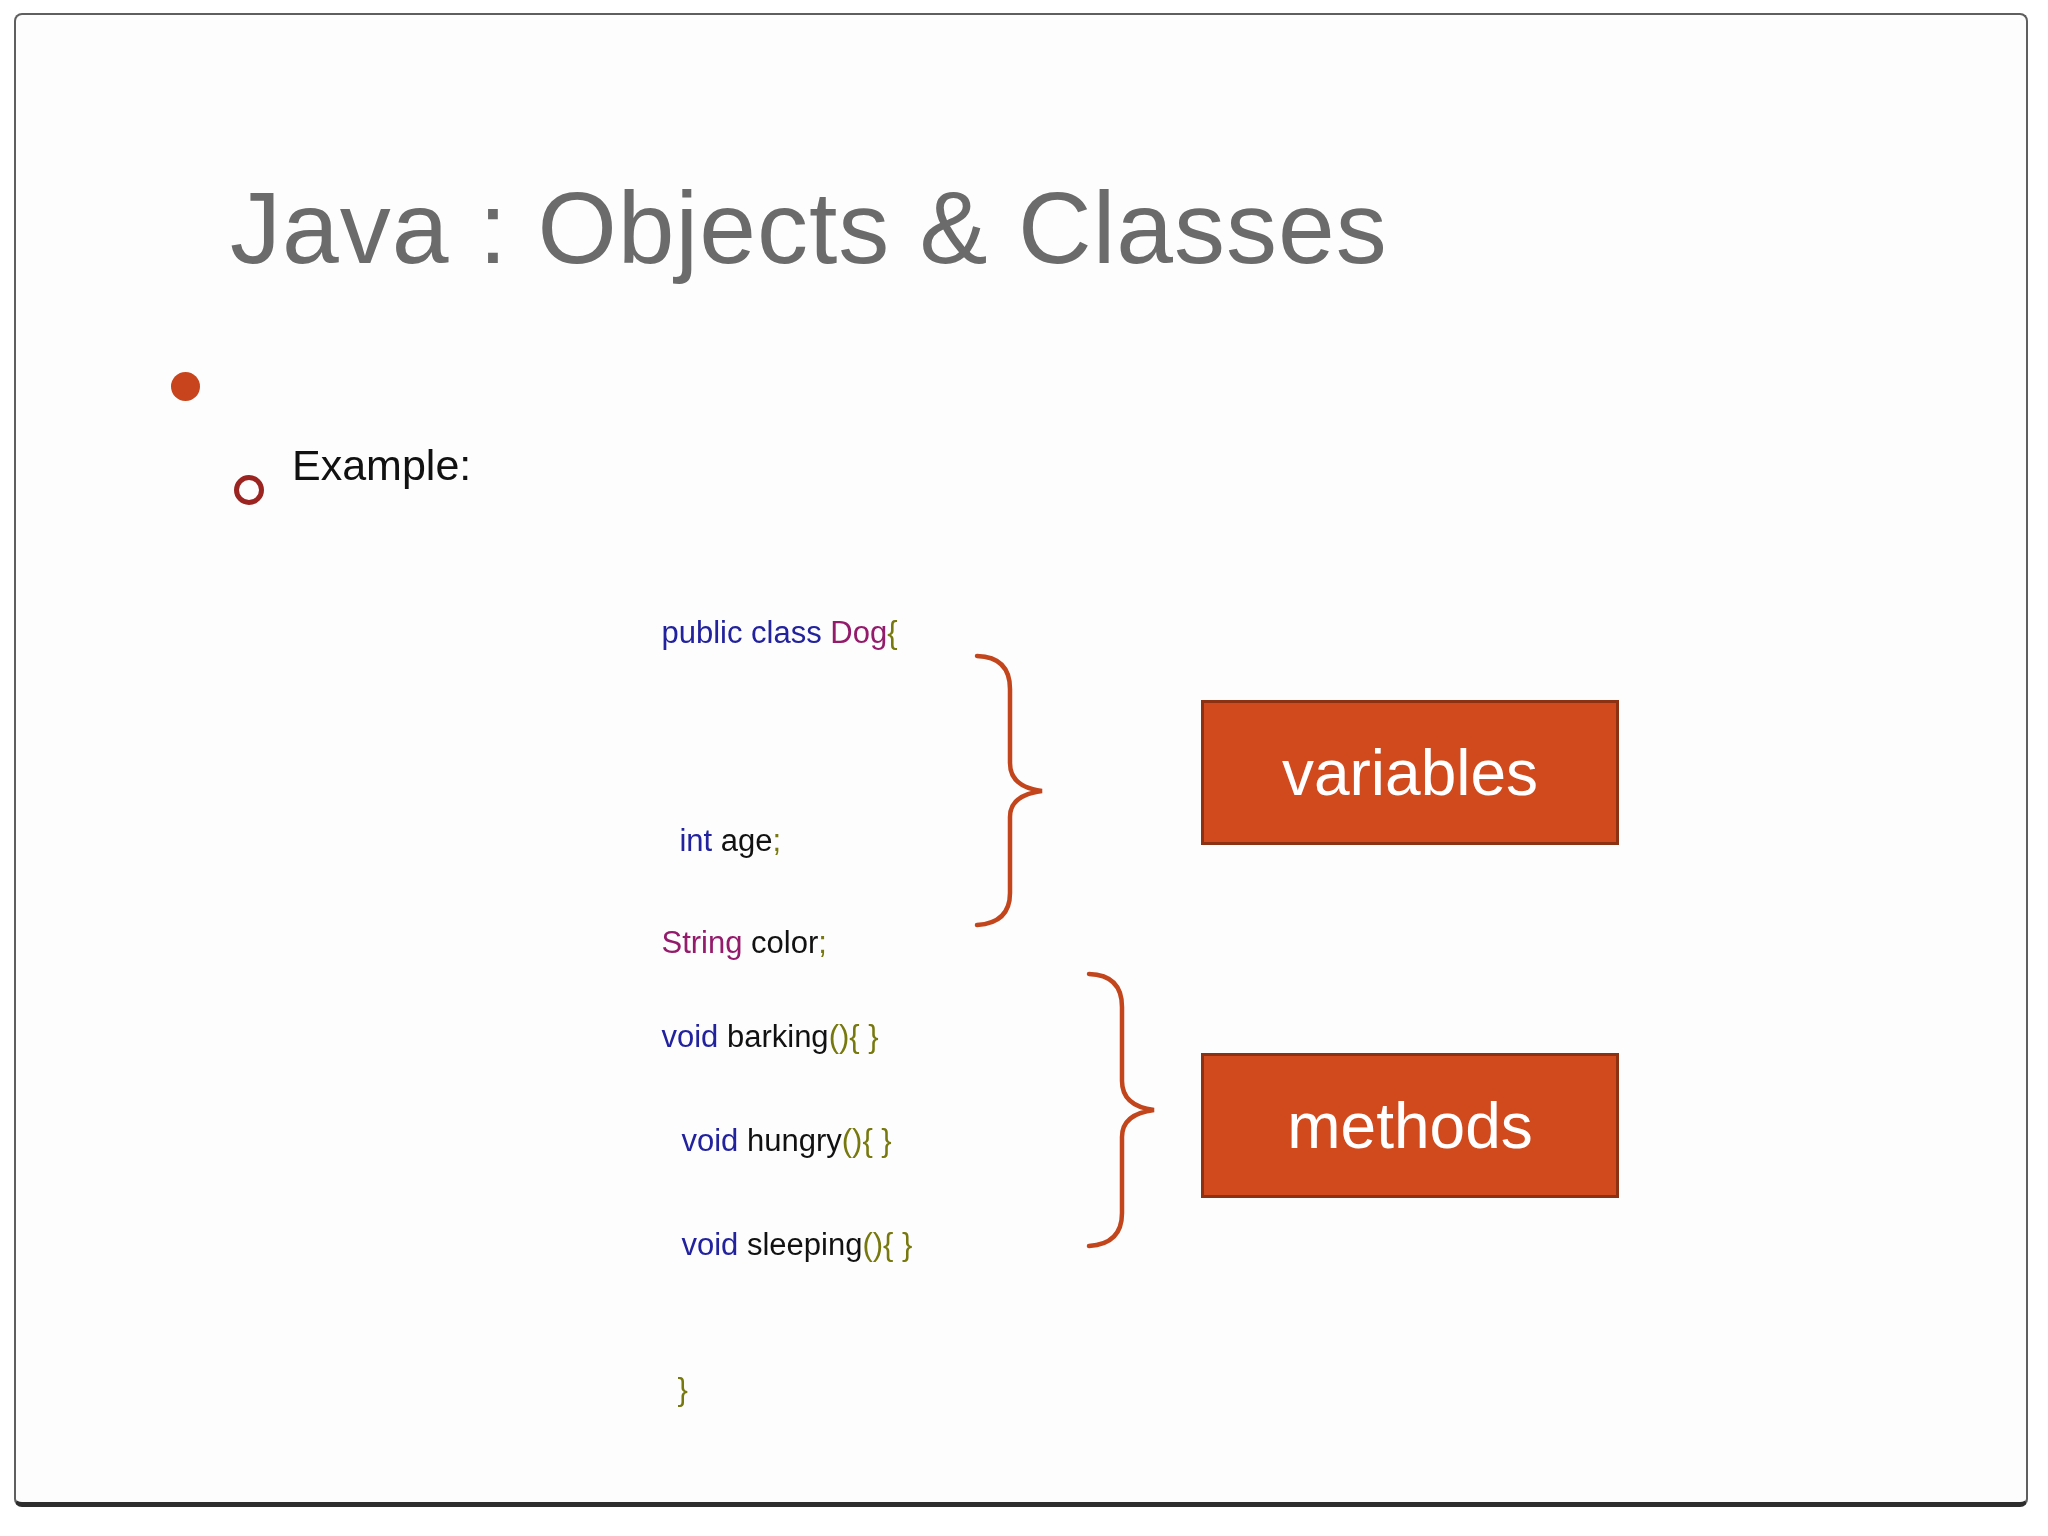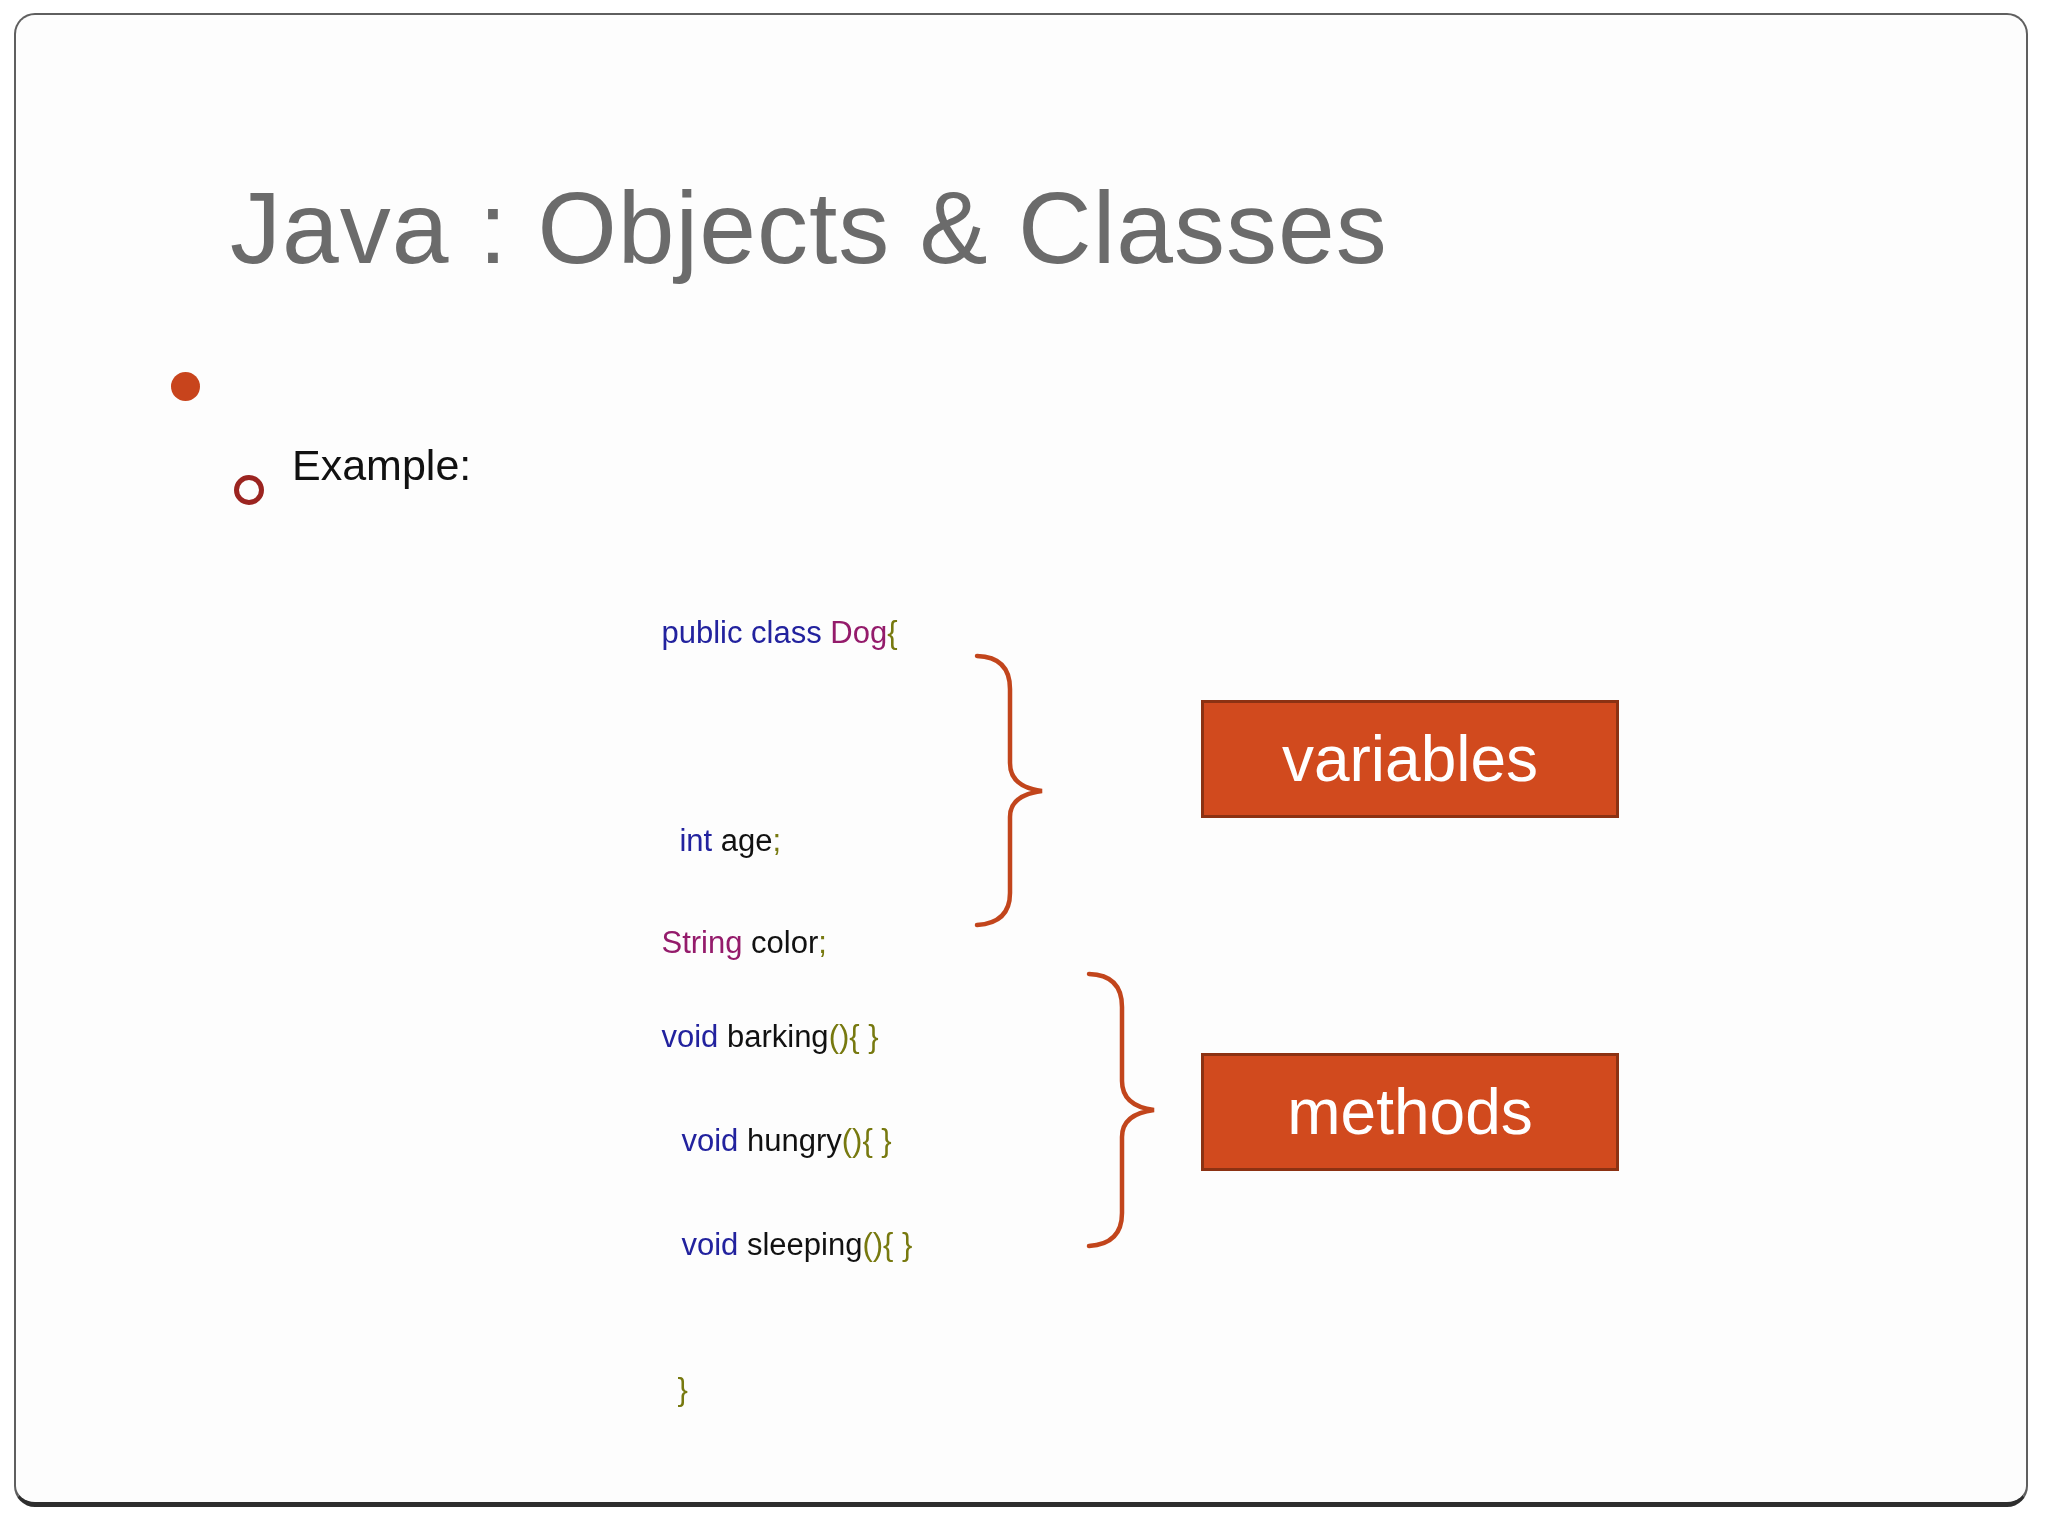--- a/index.html
+++ b/index.html
@@ -13,21 +13,21 @@
   }
   .slide {
     position: absolute;
     left: 14px;
     top: 13px;
     width: 2014px;
     height: 1494px;
     background: #fdfdfd;
     border: 2px solid #5f5f5f;
     border-bottom: 5px solid #2e2e2e;
-    border-radius: 21px;
+    border-radius: 8px;
     box-sizing: border-box;
     padding-left: 25px;
   }
   .title {
     position: absolute;
     left: 214px;
     top: 155px;
     margin: 0;
     font-size: 102px;
     font-weight: 400;
@@ -102,21 +102,21 @@
   }
   .brace-overlay path {
     fill: none;
     stroke: var(--brace-orange, #c2451c);
     stroke-width: 4.5;
     stroke-linecap: round;
   }
   .label-box {
     position: absolute;
     width: 418px;
-    height: 118px;
+    height: 145px;
     background: var(--box-fill, #d14a1e);
     border: 3px solid var(--box-border, #8c3213);
     box-sizing: border-box;
     display: flex;
     align-items: center;
     justify-content: center;
   }
   .box-variables { left: 1185px; top: 685px; }
   .box-methods   { left: 1185px; top: 1038px; }
   .label-box span {

